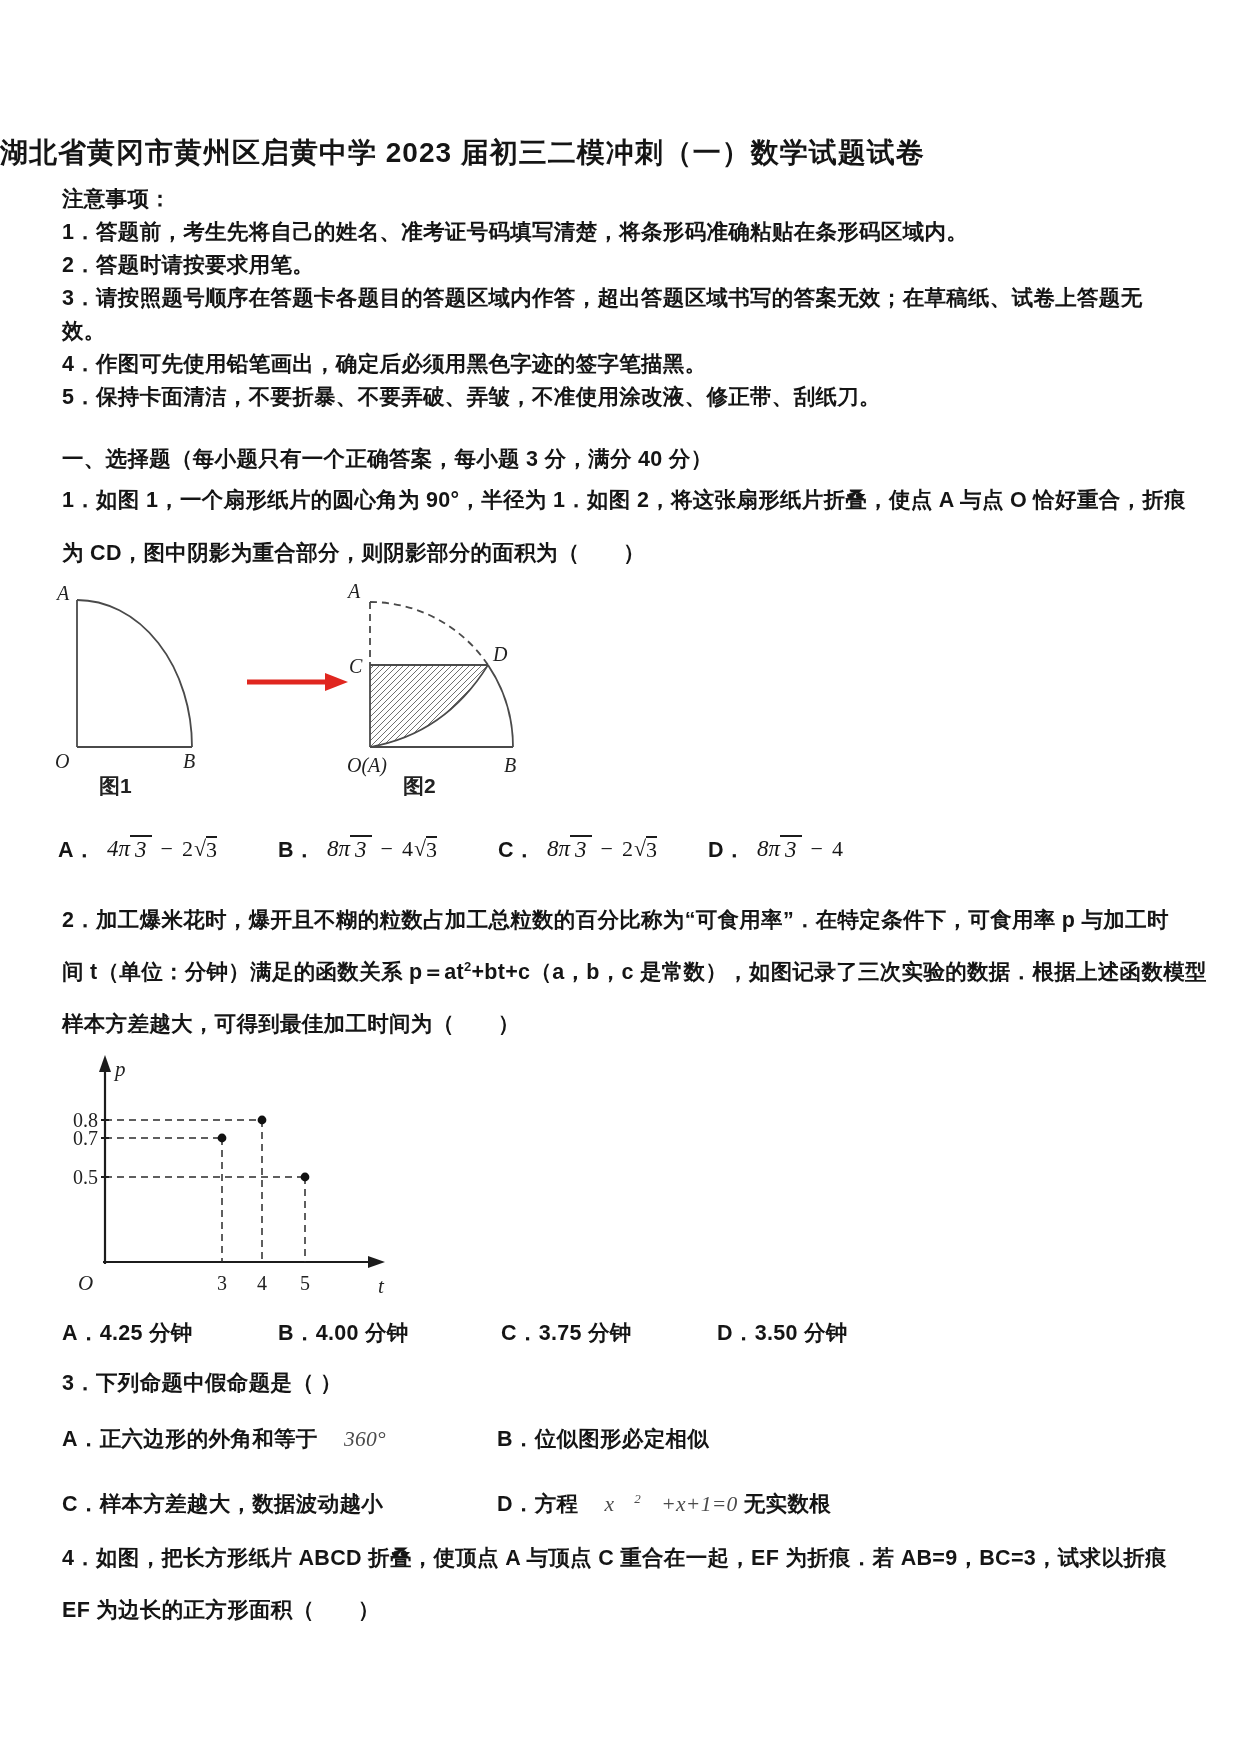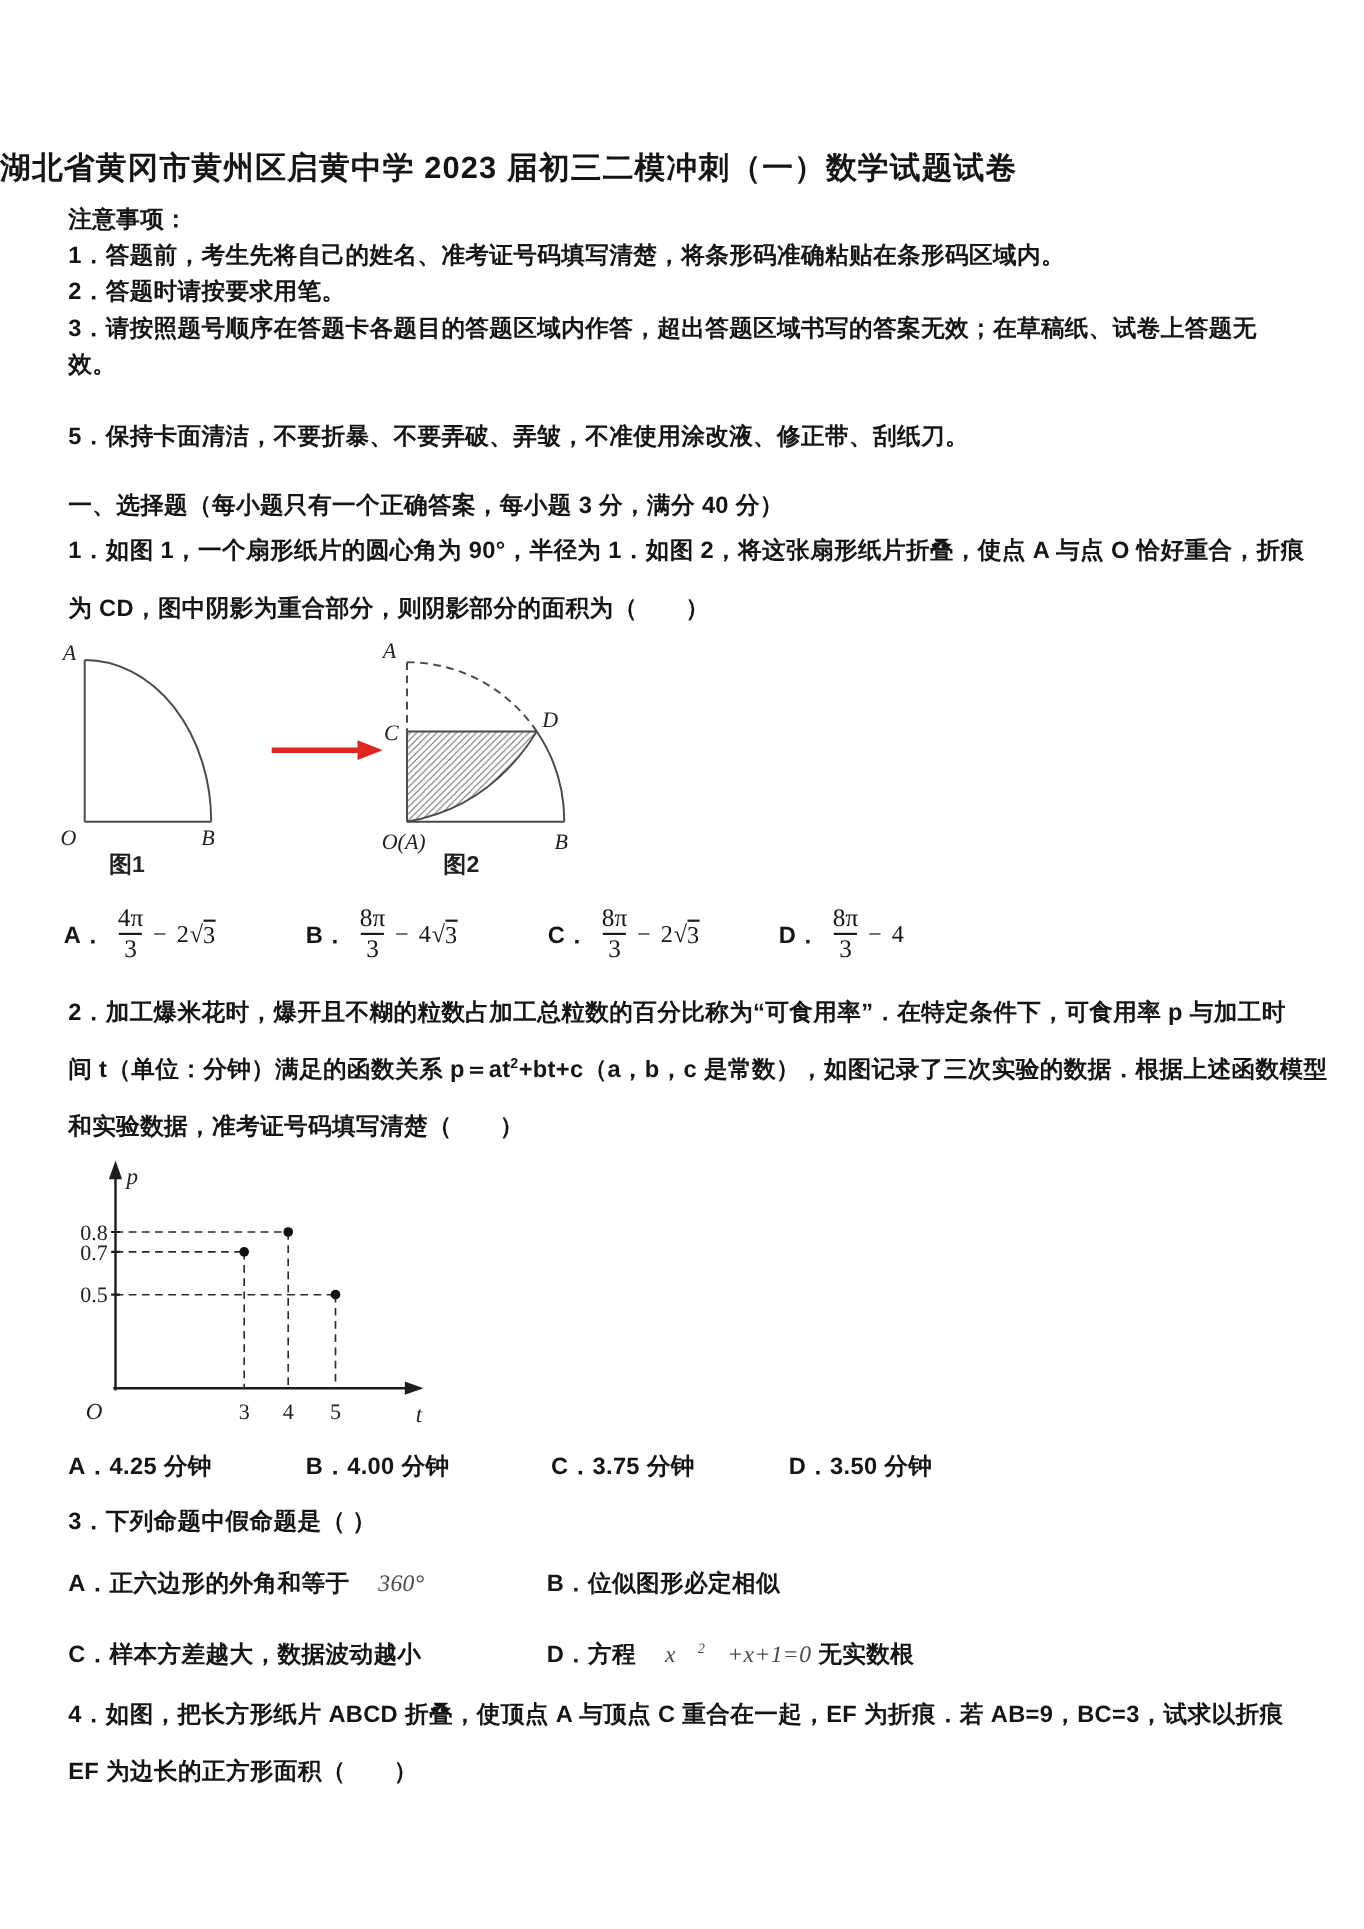--- a/index.html
+++ b/index.html
@@ -34,24 +34,24 @@
     align-items:center;
     font-size:21.5px;
     font-weight:600;
     white-space:nowrap;
     height:70px;
   }
   .opt .olabel{font-weight:700;margin-right:12px;}
   .math{font-family:"Liberation Serif",serif;font-weight:500;}
   .gmath{font-family:"Liberation Serif",serif;font-style:italic;color:#4a4a4a;font-weight:500;margin-left:20px;}
   .frac{
-    display:inline-flex;flex-direction:column;align-items:center;
+    display:inline-flex;flex-direction:row;align-items:center;
     line-height:1.12;
     font-family:"Liberation Serif",serif;
-    font-size:23px;font-weight:500;
+    font-size:23px;font-weight:500;font-style:italic;
   }
   .frac .den{border-top:2px solid #1c1c1c;padding:0 5px;}
   .opx{margin:0 9px;font-size:22px;}
   .coef{font-size:22px;}
   .radsign{font-size:22px;margin-left:1px;}
   .radicand{border-top:2px solid #1c1c1c;font-size:22px;line-height:1.05;}
   .radsign:empty,.radicand:empty{display:none;}
   .sup{font-size:13px;vertical-align:super;line-height:0;}
   svg text{font-family:"Liberation Serif",serif;fill:#222;}
   svg .ital{font-style:italic;}
@@ -62,20 +62,21 @@
 
 <div class="page">
 
   <div class="title">湖北省黄冈市黄州区启黄中学 2023 届初三二模冲刺（一）数学试题试卷</div>
 
   <div class="line b" style="top:184px">注意事项：</div>
   <div class="line" style="top:217px">1．答题前，考生先将自己的姓名、准考证号码填写清楚，将条形码准确粘贴在条形码区域内。</div>
   <div class="line" style="top:250px">2．答题时请按要求用笔。</div>
   <div class="line" style="top:283px">3．请按照题号顺序在答题卡各题目的答题区域内作答，超出答题区域书写的答案无效；在草稿纸、试卷上答题无</div>
   <div class="line" style="top:316px">效。</div>
+  <div class="line" style="top:349px">4．作图可先使用铅笔画出，确定后必须用黑色字迹的签字笔描黑。</div>
   <div class="line" style="top:382px">5．保持卡面清洁，不要折暴、不要弄破、弄皱，不准使用涂改液、修正带、刮纸刀。</div>
 
   <div class="line b" style="top:444px">一、选择题（每小题只有一个正确答案，每小题 3 分，满分 40 分）</div>
 
   <div class="line" style="top:485px">1．如图 1，一个扇形纸片的圆心角为 90°，半径为 1．如图 2，将这张扇形纸片折叠，使点 A 与点 O 恰好重合，折痕</div>
   <div class="line" style="top:538px">为 CD，图中阴影为重合部分，则阴影部分的面积为（　　）</div>
 
   <svg style="position:absolute;left:55px;top:582px" width="480" height="215" viewBox="0 0 480 215">
     <defs>
       <pattern id="hatch" patternUnits="userSpaceOnUse" width="6" height="6">
@@ -153,21 +154,21 @@
     </span>
     <span class="math opx">−</span>
     <span class="math coef">4</span>
 
   </div>
 
   <div class="line" style="top:905px">2．加工爆米花时，爆开且不糊的粒数占加工总粒数的百分比称为“可食用率”．在特定条件下，可食用率 p 与加工时</div>
   <div class="line" style="top:957px">
     <span>间 t（单位：分钟）满足的函数关系 p＝at</span><span class="sup">2</span><span>+bt+c（a，b，c 是常数），如图记录了三次实验的数据．根据上述函数模型</span>
   </div>
-  <div class="line" style="top:1009px">和实验数据，准考证号码填写清楚（　　）</div>
+  <div class="line" style="top:1009px">样本方差越大，可得到最佳加工时间为（　　）</div>
 
   <svg style="position:absolute;left:60px;top:1052px" width="350" height="250" viewBox="0 0 350 250">
 
     <line x1="45" y1="212" x2="45" y2="12" stroke="#1c1c1c" stroke-width="2.2"></line>
     <polygon points="39,20 45,3 51,20" fill="#1c1c1c"></polygon>
     <line x1="43" y1="210" x2="314" y2="210" stroke="#1c1c1c" stroke-width="2.2"></line>
     <polygon points="308,204 325,210 308,216" fill="#1c1c1c"></polygon>
 
     <g stroke="#2a2a2a" stroke-width="1.5" stroke-dasharray="7 5">
       <line x1="45" y1="68" x2="202" y2="68"></line>

